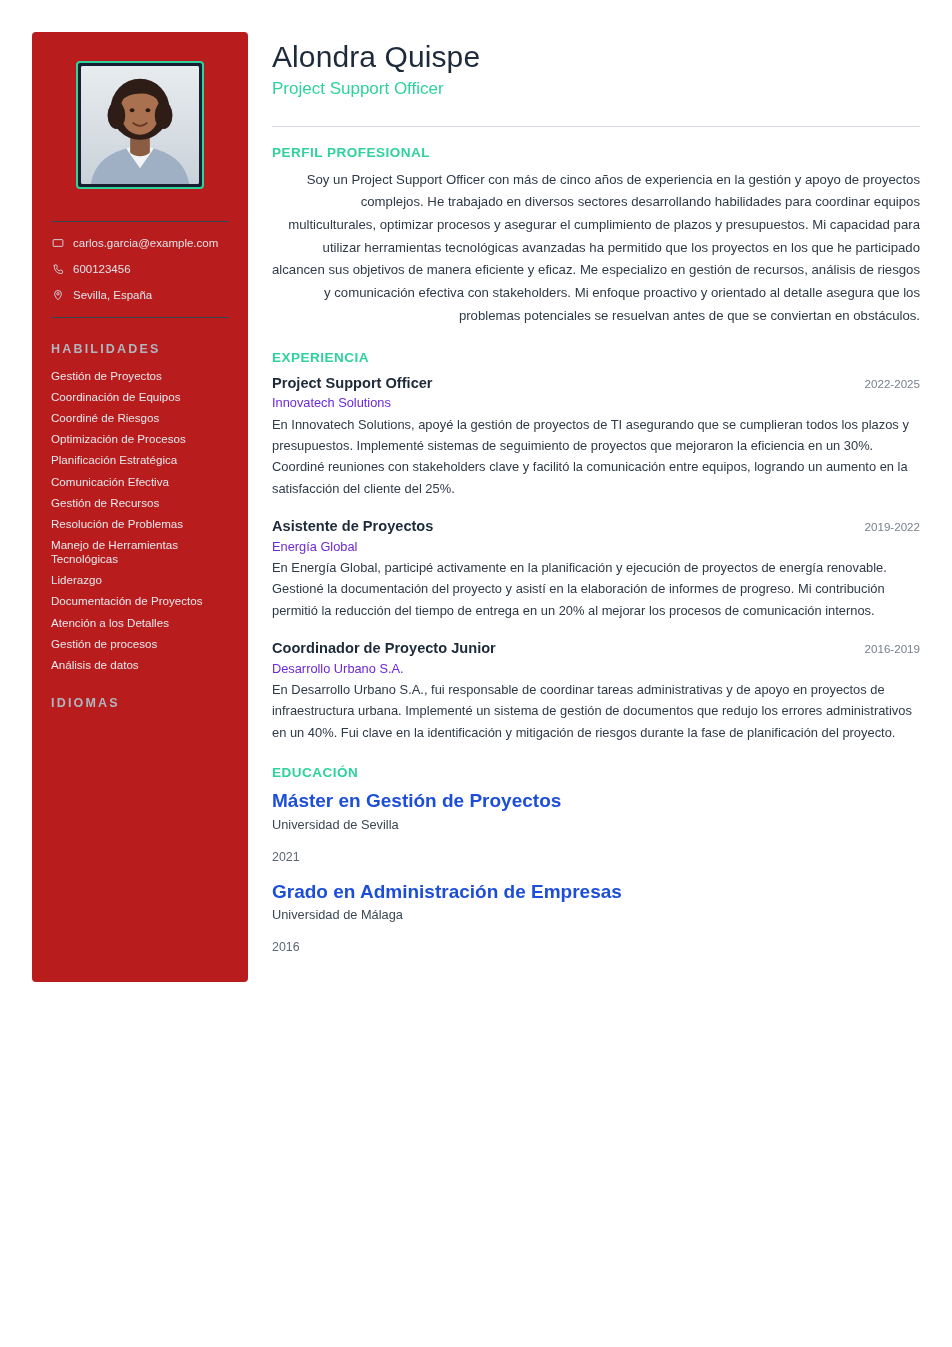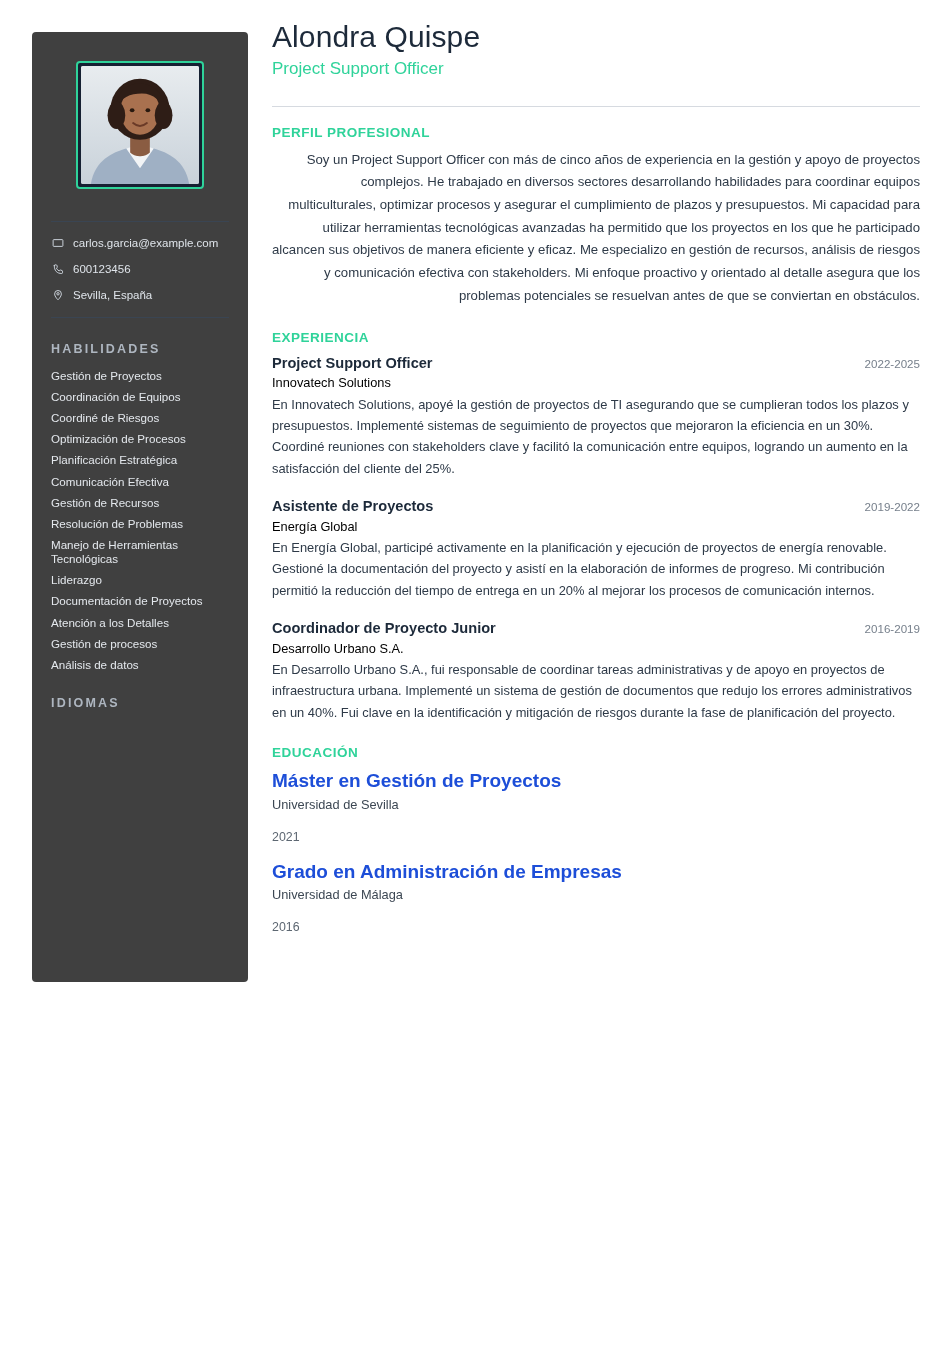--- a/index.html
+++ b/index.html
@@ -23,21 +23,21 @@
     background: #ffffff;
   }
 
   
   .sidebar {
     position: absolute;
     left: 32px;
     top: 32px;
     width: 216px;
     height: 950px;
-    background: #404040;
+    background: #b91c1c;
     border-radius: 4px;
     box-sizing: border-box;
     padding: 0 19px;
     color: #e7eaee;
   }
 
   .photo-frame {
     margin: 29px auto 0 auto;
     width: 128px;
     height: 128px;
@@ -104,21 +104,21 @@
     font-size: 11.6px;
     line-height: 1.22;
     color: #e4e8ed;
     margin-bottom: 7px;
   }
 
   
   .main {
     position: absolute;
     left: 272px;
-    top: 18px;
+    top: 38px;
     width: 648px;
   }
 
   .name {
     font-size: 30px;
     font-weight: normal;
     color: #1d2a3a;
     margin: 0;
     line-height: 1.25;
     letter-spacing: 0.1px;
@@ -172,21 +172,21 @@
   }
   .entry-date {
     font-size: 11.6px;
     color: #77808c;
     white-space: nowrap;
     flex: 0 0 auto;
     text-align: right;
   }
   .entry-org {
     font-size: 12.8px;
-    color: #000000;
+    color: #6d28d9;
     margin-top: 2px;
     line-height: 1.35;
   }
   .entry-desc {
     font-size: 12.9px;
     line-height: 1.65;
     color: #2e3a48;
     margin-top: 2px;
   }
 

